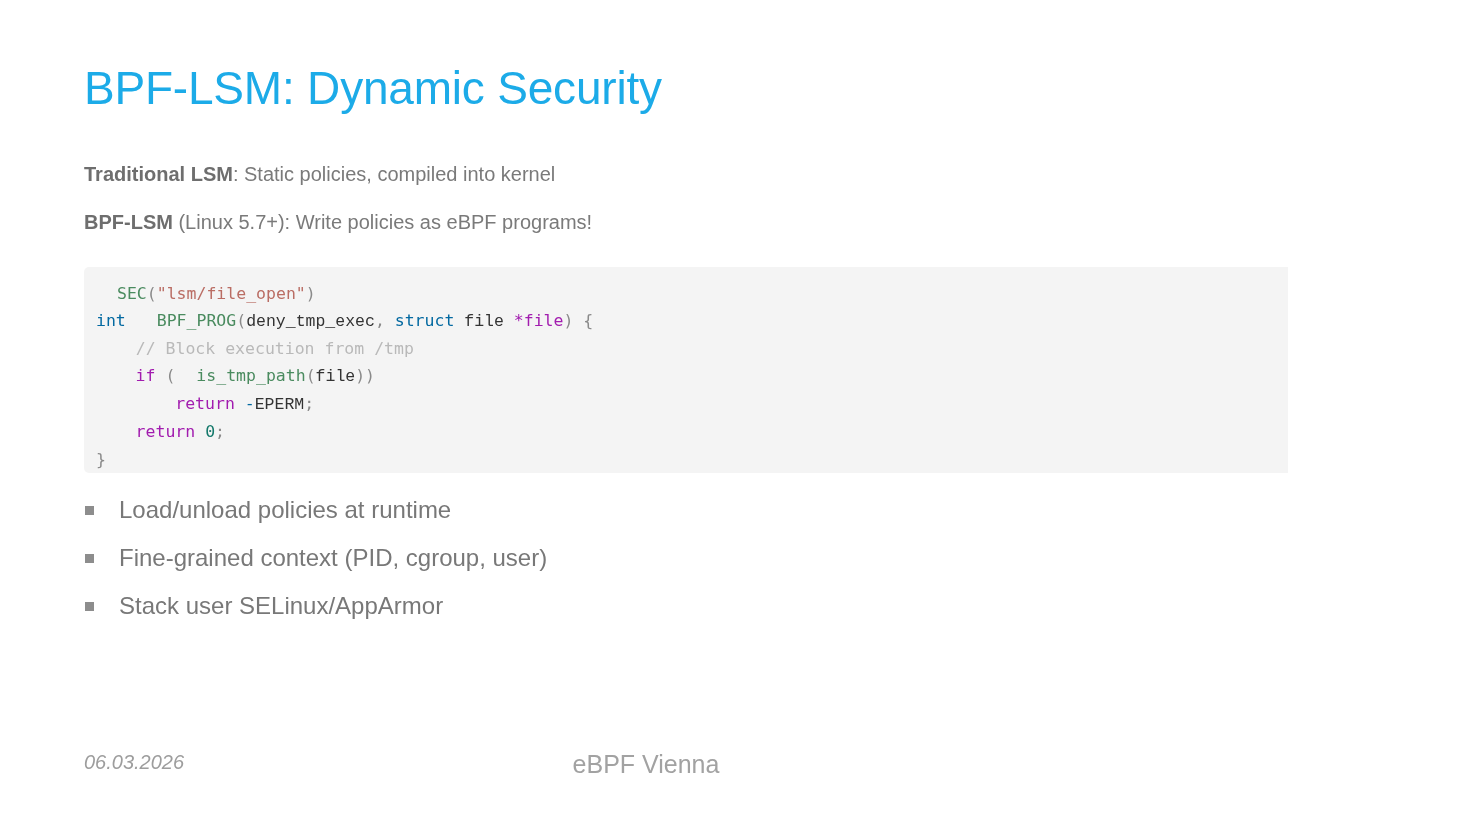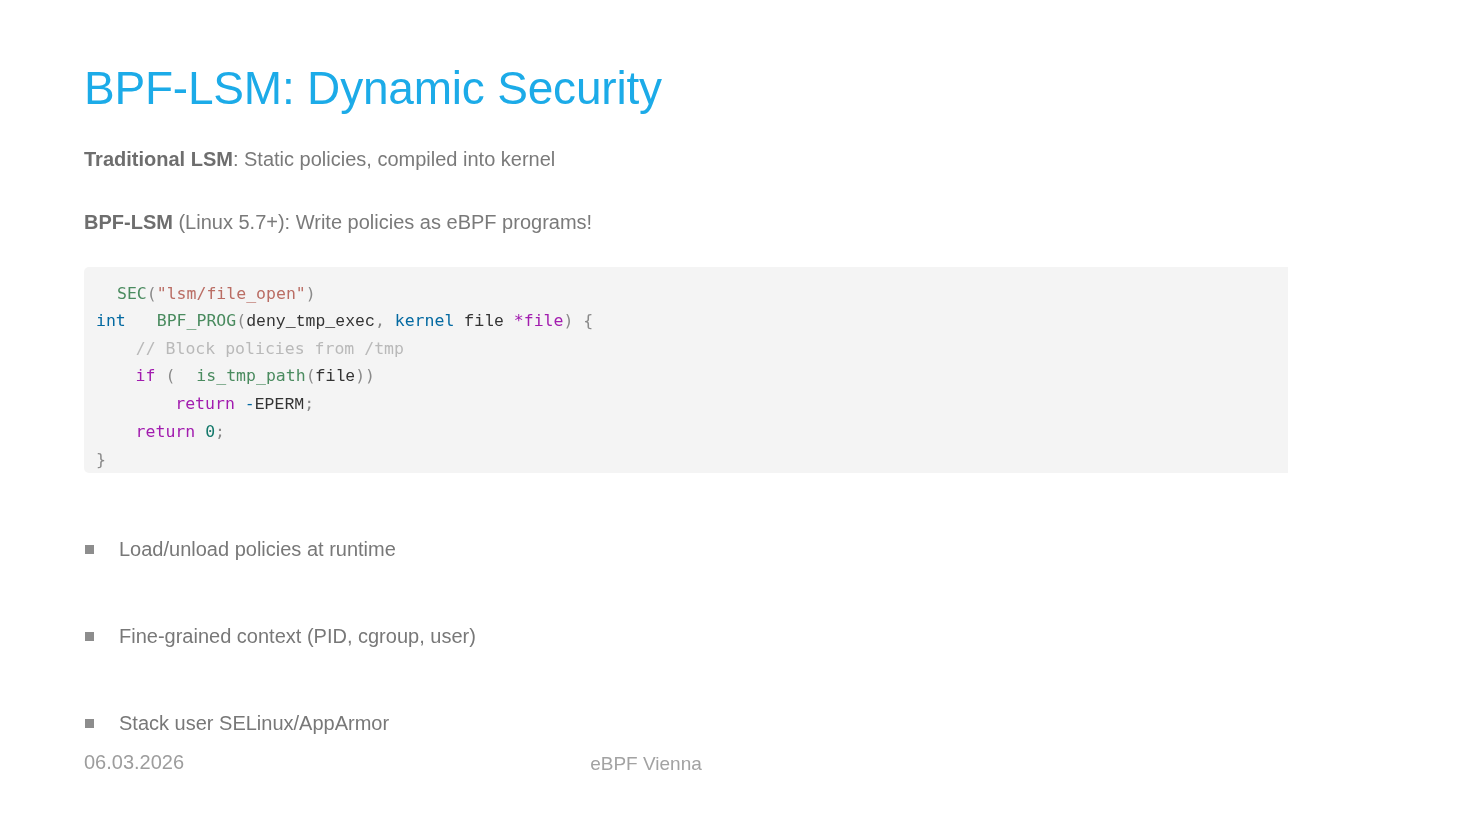--- a/index.html
+++ b/index.html
@@ -44,21 +44,21 @@
   
   .para {
     position: absolute;
     left: 84px;
     font-size: 20px;
     line-height: 28px;
     color: #7a7a7a;
     white-space: nowrap;
   }
   .para .lead { font-weight: 700; color: #6e6e6e; }
-  .para-1 { top: 145px; }
+  .para-1 { top: 160px; }
   .para-2 { top: 208px; }
 
   
   .codeblock {
     position: absolute;
     left: 84px;
     top: 267px;
     width: 1302px;
     height: 206px;
     background: #f4f4f4;
@@ -99,46 +99,46 @@
   }
   .bullet-mark {
     position: absolute;
     left: 1px;
     top: 14px;
     width: 9px;
     height: 9px;
     background: #8d8d8d;
   }
   .bullet-text {
-    font-size: 20px;
+    font-size: 24px;
     line-height: 30px;
     color: #787878;
     white-space: nowrap;
     display: block;
     padding-top: 3px;
-    margin-top: 39px;
   }
 
   
   .footer-date {
     position: absolute;
     left: 84px;
     top: 748px;
     font-size: 20px;
     line-height: 28px;
     color: #9d9d9d;
     white-space: nowrap;
+    font-style: italic;
   }
   .footer-center {
     position: absolute;
     left: 0;
     right: 0;
     top: 750px;
     text-align: center;
-    font-size: 19px;
+    font-size: 25px;
     line-height: 28px;
     color: #a2a2a2;
   }
   .footer-center span { margin-left: 4px; }
   .page-badge {
     position: absolute;
     left: 1341px;
     top: 734px;
     width: 47px;
     height: 47px;
@@ -187,22 +187,22 @@
   <div class="para para-1">
     <span class="lead">Traditional LSM</span><span>: Static policies, compiled into kernel</span>
   </div>
 
   <div class="para para-2">
     <span class="lead">BPF-LSM</span><span> (Linux 5.7+): Write policies as eBPF programs!</span>
   </div>
 
   <div class="codeblock">
     <pre class="code" id="code-content"><span class="t-fn">SEC</span><span class="t-punc">(</span><span class="t-str">"lsm/file_open"</span><span class="t-punc">)</span>
-<span class="t-kw">int</span><span class="t-plain"> </span><span class="t-fn">BPF_PROG</span><span class="t-punc">(</span><span class="t-plain">deny_tmp_exec</span><span class="t-punc">, </span><span class="t-kw">kernel</span><span class="t-plain"> file </span><span class="t-var">*file</span><span class="t-punc">)</span><span class="t-punc"> {</span>
-<span class="t-com">    // Block policies from /tmp</span>
+<span class="t-kw">int</span><span class="t-plain"> </span><span class="t-fn">BPF_PROG</span><span class="t-punc">(</span><span class="t-plain">deny_tmp_exec</span><span class="t-punc">, </span><span class="t-kw">struct</span><span class="t-plain"> file </span><span class="t-var">*file</span><span class="t-punc">)</span><span class="t-punc"> {</span>
+<span class="t-com">    // Block execution from /tmp</span>
 <span class="t-plain">    </span><span class="t-kw2">if</span><span class="t-punc"> (</span><span class="t-fn">is_tmp_path</span><span class="t-punc">(</span><span class="t-plain">file</span><span class="t-punc">))</span>
 <span class="t-plain">        </span><span class="t-kw2">return</span><span class="t-plain"> </span><span class="t-kw">-</span><span class="t-plain">EPERM</span><span class="t-punc">;</span>
 <span class="t-plain">    </span><span class="t-kw2">return</span><span class="t-plain"> </span><span class="t-num">0</span><span class="t-punc">;</span>
 <span class="t-punc">}</span></pre>
   </div>
 
   <div class="bullets" id="bullet-list">
       <div class="bullet-row">
         <span class="bullet-mark"></span>
         <span class="bullet-text">Load/unload policies at runtime</span>

